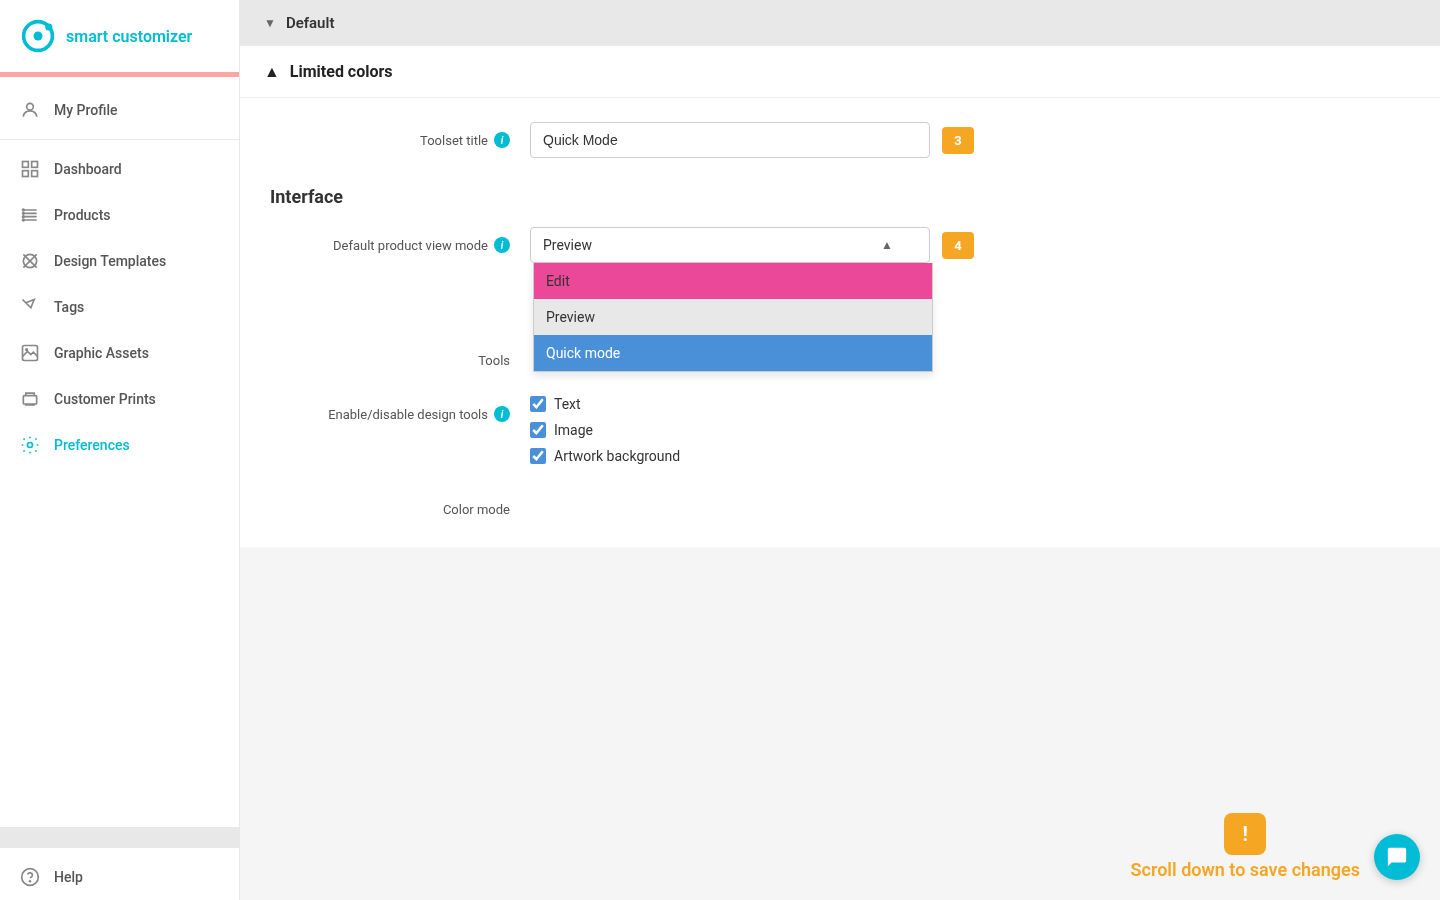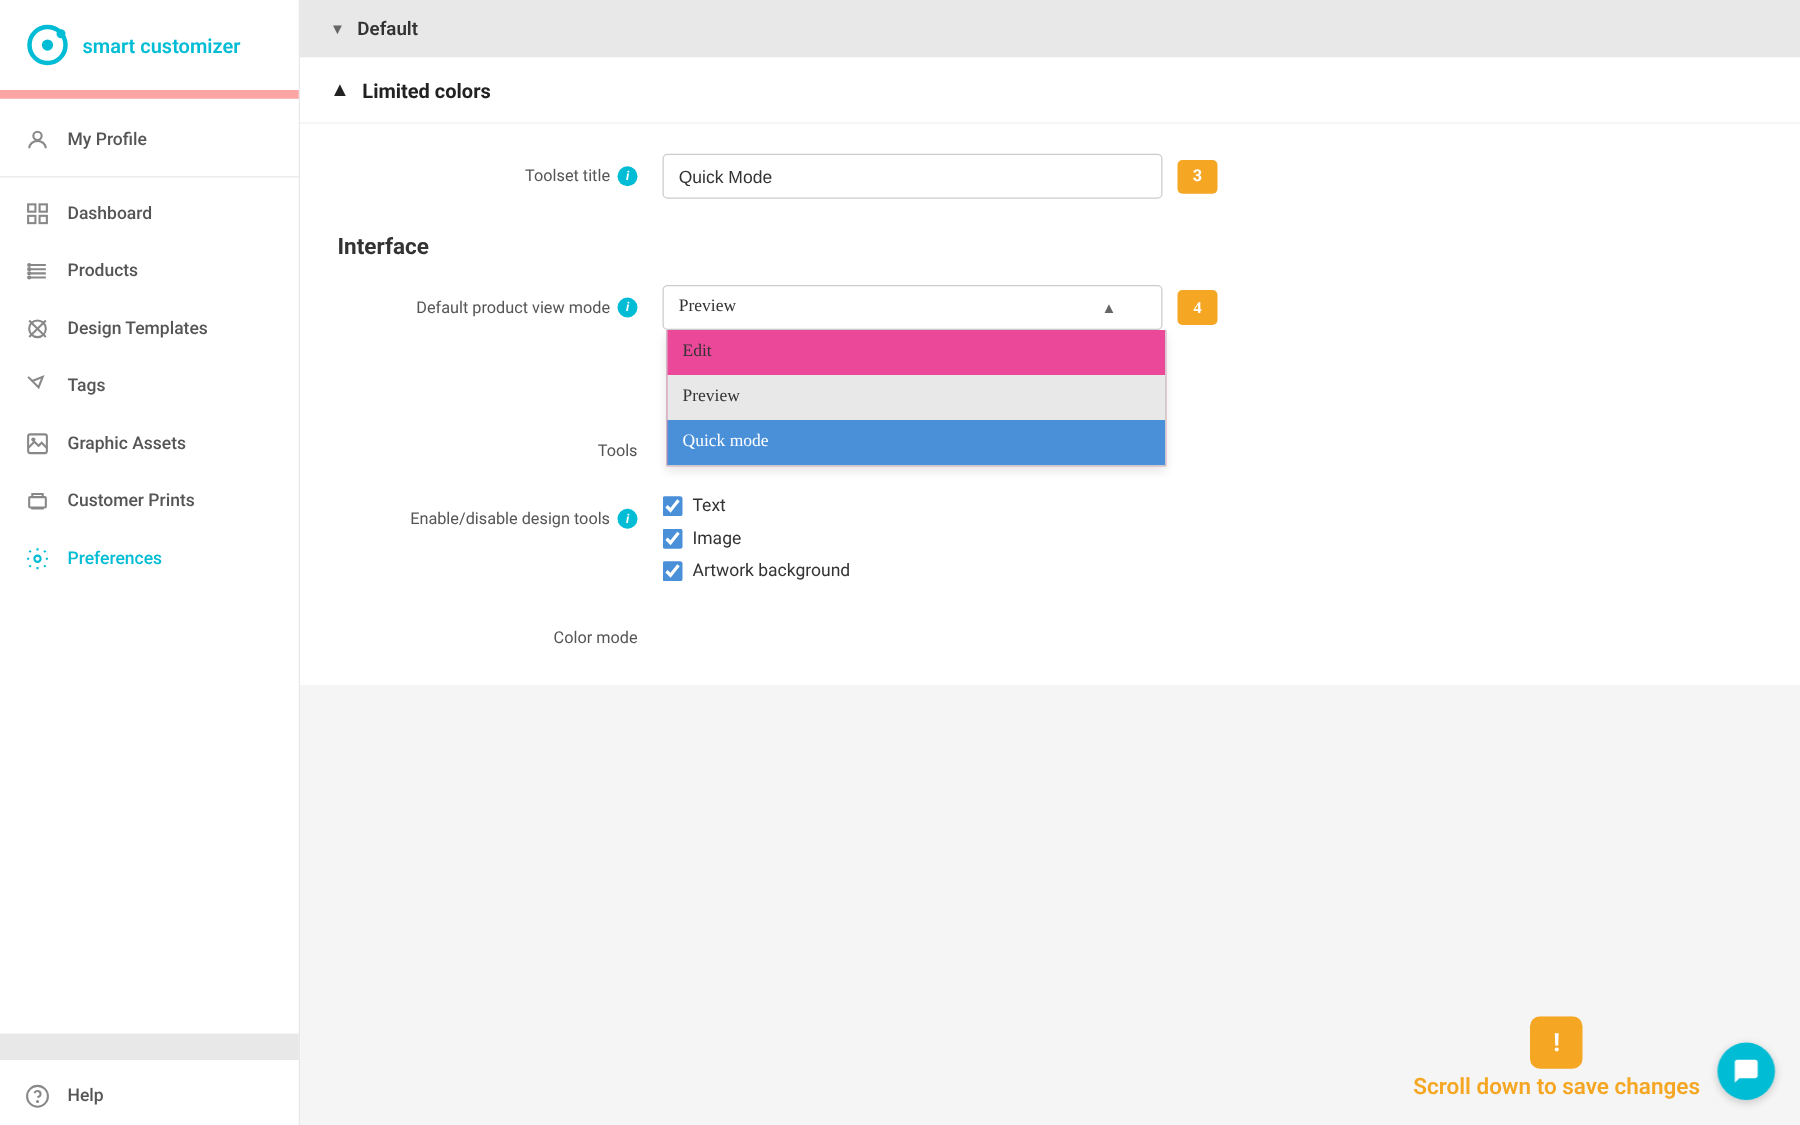--- a/index.html
+++ b/index.html
@@ -10,21 +10,21 @@
       width: 240px;
       min-width: 240px;
       background: #fff;
       border-right: 1px solid #e8e8e8;
       display: flex;
       flex-direction: column;
       height: 100%;
     }
     .sidebar-logo {
       padding: 18px 20px;
-      border-bottom: 7px solid #fca5a5;
+      border-bottom: 5px solid #fca5a5;
       display: flex;
       align-items: center;
       gap: 10px;
     }
     .logo-icon {
       width: 36px;
       height: 36px;
     }
     .logo-text {
       color: #00bcd4;
@@ -436,21 +436,21 @@
       </div>
     </div>
 
     <div class="section-label">Interface</div>
 
     <div class="form-row" style="position:relative;">
       <div class="form-label">
         <span>Default product view mode</span>
         <span class="info-icon">i</span>
       </div>
-      <div class="form-control-area" style="flex-direction:column; align-items:flex-start; gap:0;font-family:Liberation Serif, serif;">
+      <div class="form-control-area" style="flex-direction:column; align-items:flex-start; gap:0;">
         <div style="display:flex;align-items:center;gap:12px;">
           <div class="select-wrapper">
             <div class="select-display">
               <span>Preview</span>
               <span class="arrow">▲</span>
             </div>
             <div class="dropdown-options">
               <div class="dropdown-option">Edit</div>
               <div class="dropdown-option highlighted">Preview</div>
               <div class="dropdown-option selected">Quick mode</div>

